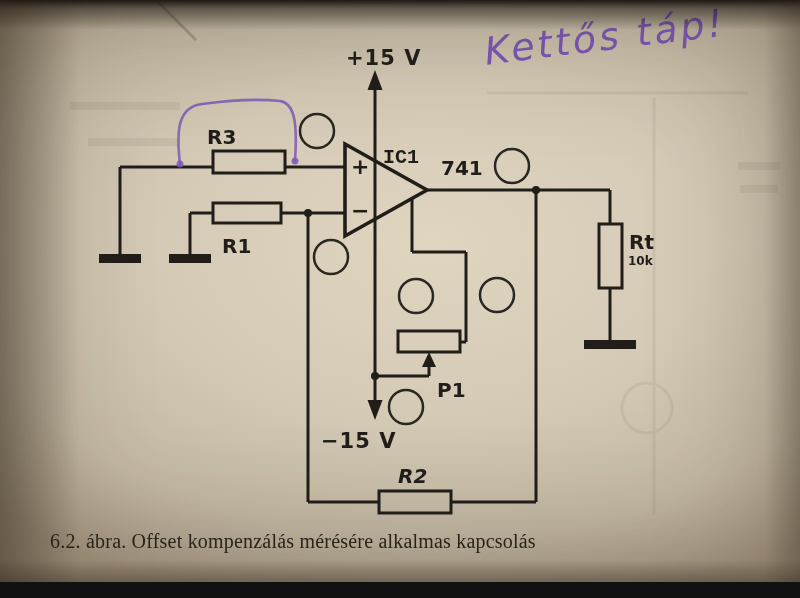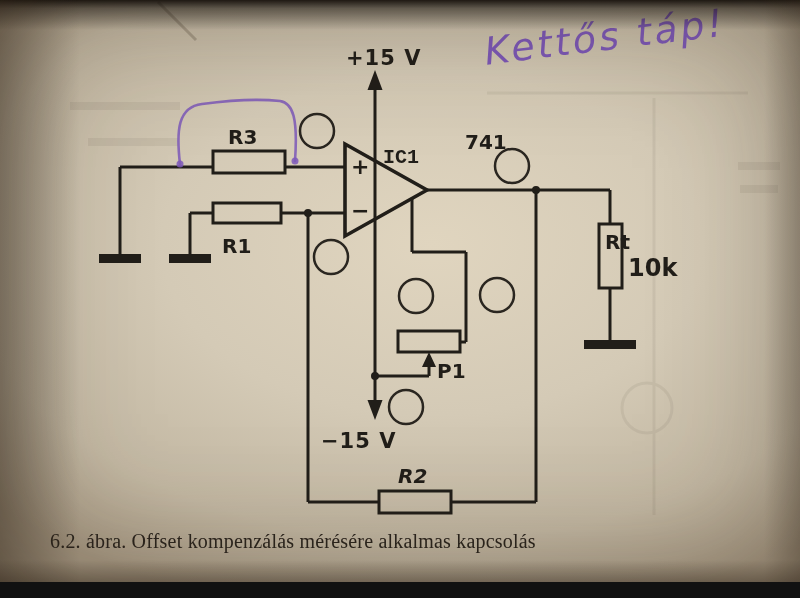--- a/index.html
+++ b/index.html
@@ -14,21 +14,21 @@
   .thick  { stroke-width:3.6; }
   .filled { fill:#211e19; stroke:none; }
   .ring   { stroke:#2a2620; stroke-width:2.5; fill:none; }
   .ghosts { opacity:.08; }
   .ghosts * { stroke:#4a4236; fill:none; stroke-width:3; }
   .ghosts .blob { fill:#4a4236; stroke:none; }
   .ink    { stroke-width:2.6; fill:none; stroke-linecap:round; opacity:.85; }
   .inkblob{ opacity:.85; stroke:none; }
   .clabel { position:absolute; font:700 20px "DejaVu Sans",sans-serif; color:#211e19; white-space:nowrap; }
   .clabel.big  { font-size:21px; letter-spacing:1px; }
-  .clabel.sm   { font-size:24px; }
+  .clabel.sm   { font-size:12px; }
   .clabel.sign { font-size:22px; }
   .handwriting {
     position:absolute; left:482px; top:30px; white-space:nowrap;
     font:italic 400 38px "DejaVu Sans",sans-serif; letter-spacing:3px;
     transform:rotate(-7deg); transform-origin:left top;
   }
   .caption {
     position:absolute; left:50px; top:530px; white-space:nowrap;
     font:400 20px "Liberation Serif",serif; color:#2a241d; letter-spacing:.2px;
   }
@@ -111,28 +111,28 @@
     <circle class="ring" cx="406" cy="407" r="17"></circle>
 
     <path class="ink" d="M 180,164 C 176,130 178,107 202,104 C 232,100 262,99 280,101 C 293,103 298,118 295,161" stroke="#7d58b8"></path>
     <circle class="inkblob" cx="180" cy="164" r="3.5" fill="#7d58b8"></circle>
     <circle class="inkblob" cx="295" cy="161" r="3.5" fill="#7d58b8"></circle>
   </svg>
 
   <div class="clabel big" style="left:346px; top:46px;">+15 V</div>
   <div class="clabel big" style="left:321px; top:429px;">−15 V</div>
   <div class="clabel" style="left:383px; top:146px;font-family:Liberation Mono, monospace;">IC1</div>
-  <div class="clabel" style="left:441px; top:130px;margin-left:24px;">741</div>
+  <div class="clabel" style="left:441px; top:156px;">741</div>
   <div class="clabel sign" style="left:351px; top:154px;">+</div>
   <div class="clabel sign" style="left:351px; top:198px;">−</div>
-  <div class="clabel" style="left:228px; top:125px;">R3</div>
+  <div class="clabel" style="left:207px; top:125px;">R3</div>
   <div class="clabel" style="left:222px; top:234px;">R1</div>
-  <div class="clabel" style="left:605px; top:230px;">Rt</div>
+  <div class="clabel" style="left:629px; top:230px;">Rt</div>
   <div class="clabel sm" style="left:628px; top:254px;">10k</div>
-  <div class="clabel" style="left:437px; top:359px;">P1</div>
+  <div class="clabel" style="left:437px; top:378px;">P1</div>
   <div class="clabel" style="left:398px; top:464px;font-style:italic;">R2</div>
 
   <div class="handwriting" style="color: rgb(125, 88, 184);">Kettős táp!</div>
 
   <div class="caption">6.2. ábra. Offset kompenzálás mérésére alkalmas kapcsolás</div>
 
   <div class="edge edge-top"></div>
   <div class="edge edge-left"></div>
   <div class="edge edge-right"></div>
   <div class="edge edge-bottom"></div>

